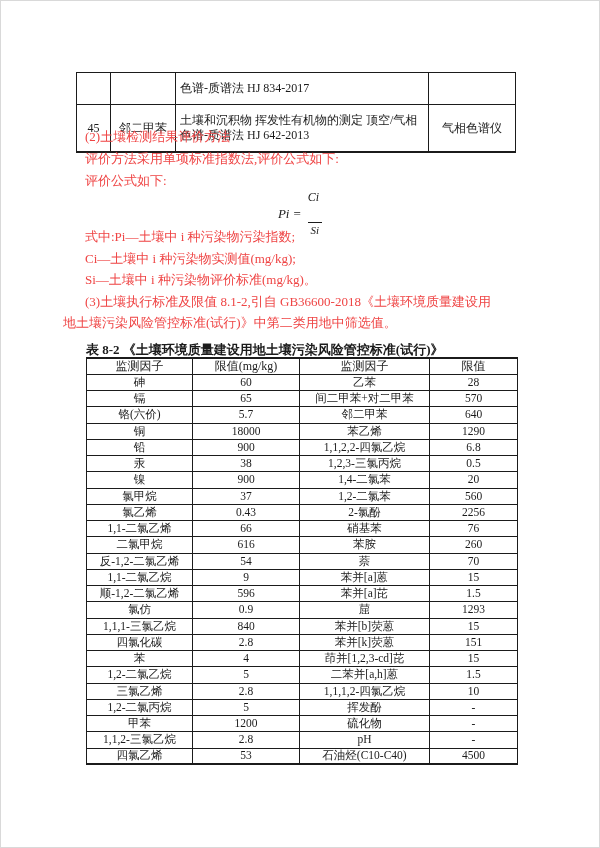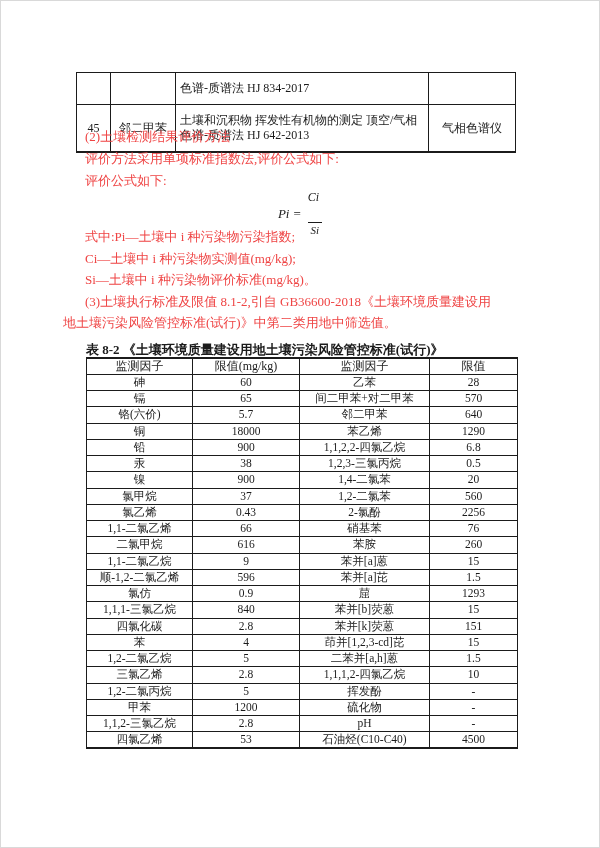--- a/index.html
+++ b/index.html
@@ -224,20 +224,26 @@
           <td>硝基苯</td>
           <td>76</td>
         </tr>
         <tr>
           <td>二氯甲烷</td>
           <td>616</td>
           <td>苯胺</td>
           <td>260</td>
         </tr>
         <tr>
+          <td>反-1,2-二氯乙烯</td>
+          <td>54</td>
+          <td>萘</td>
+          <td>70</td>
+        </tr>
+        <tr>
           <td>1,1-二氯乙烷</td>
           <td>9</td>
           <td>苯并[a]蒽</td>
           <td>15</td>
         </tr>
         <tr>
           <td>顺-1,2-二氯乙烯</td>
           <td>596</td>
           <td>苯并[a]芘</td>
           <td>1.5</td>

